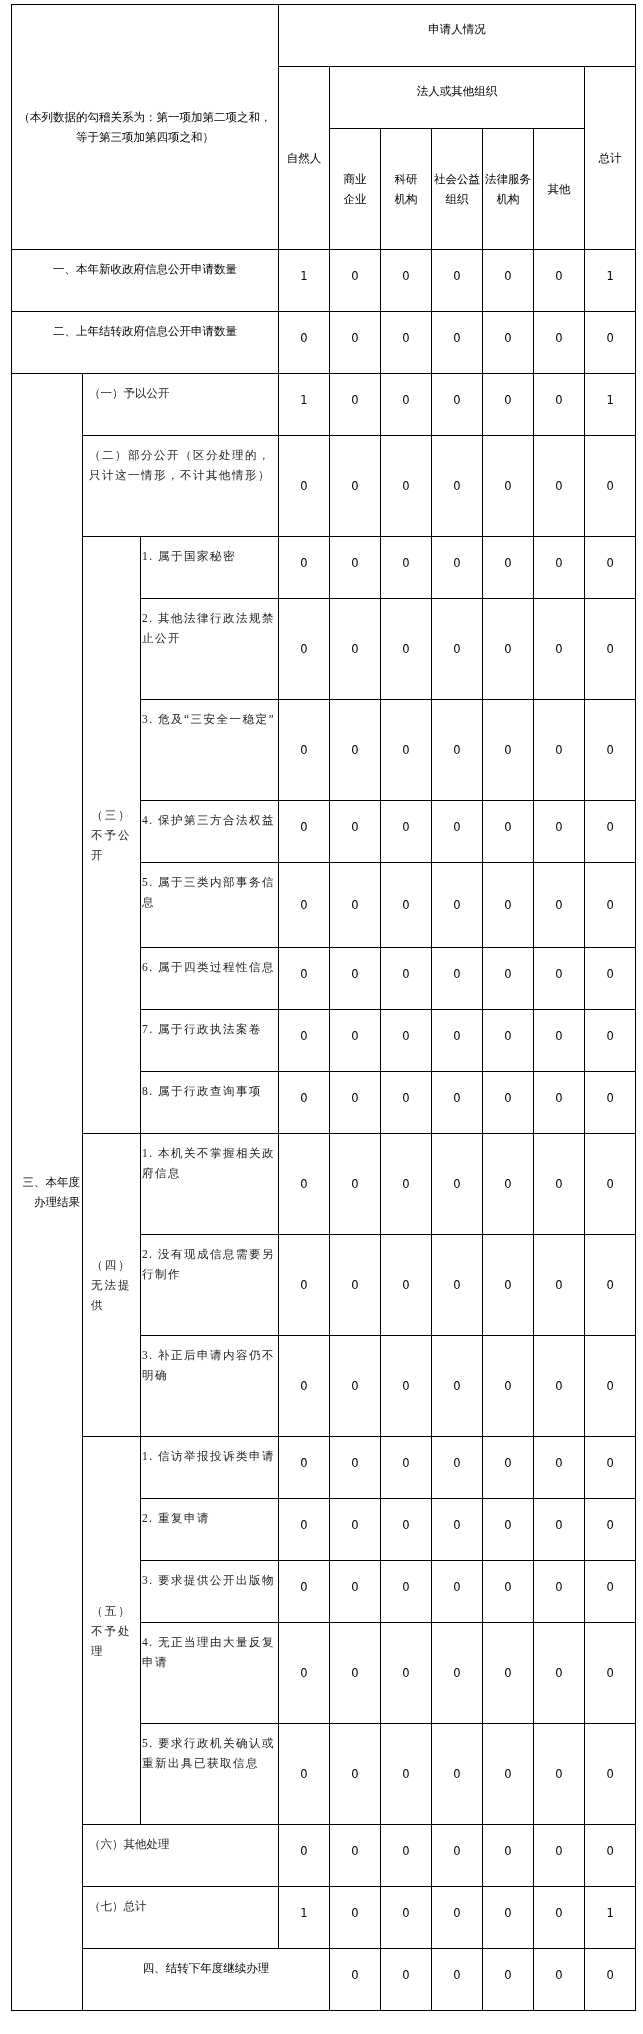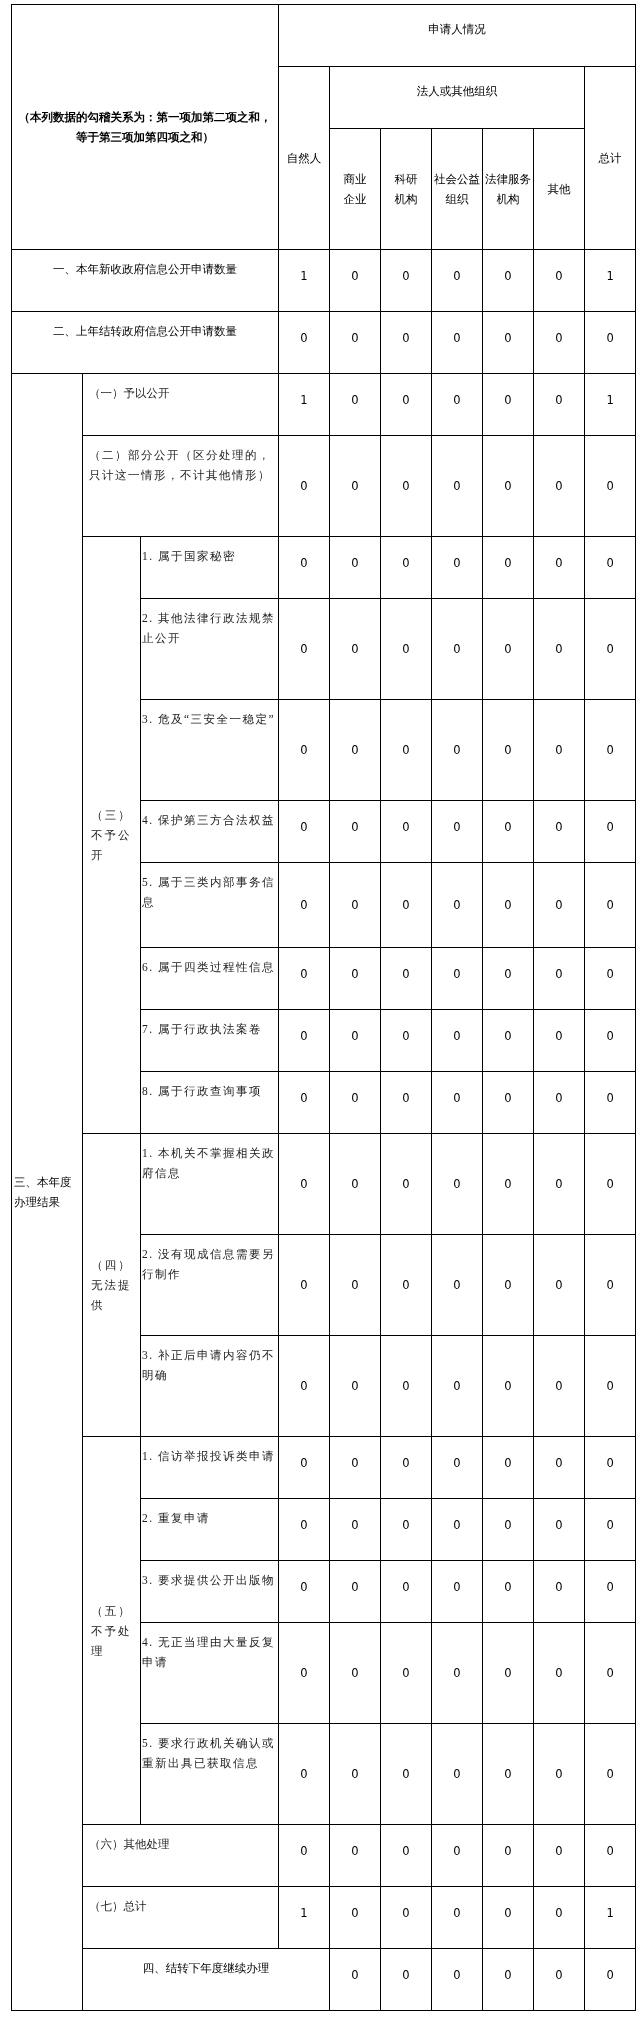--- a/index.html
+++ b/index.html
@@ -5,29 +5,29 @@
   html, body { margin: 0; padding: 0; background: #ffffff; }
   body { width: 643px; height: 2034px; position: relative; overflow: hidden;
          font-family: "DejaVu Sans", "Liberation Sans", sans-serif; color: #000; }
   table.report { position: absolute; left: 11px; top: 4px; border-collapse: collapse;
                  table-layout: fixed; width: 625px; }
   table.report td { border: 1px solid #000; padding: 0; vertical-align: top;
                     font-size: 11.5px; line-height: 20px; overflow: hidden; }
   .hdr { text-align: center; font-size: 12px; }
   .hdr-top { padding-top: 14px !important; margin-left: 48px; }
   .hdr-note { vertical-align: middle !important; text-align: center; font-size: 12px;
-              line-height: 40px; padding: 4px 4px !important; font-weight: bold; }
+              line-height: 40px; padding: 4px 4px !important; }
   .hdr-mid { vertical-align: middle !important; }
   .sec { font-size: 12.5px; padding: 9px 0 0 0 !important; text-align: center; }
   .sub { font-size: 10.5px; color: #222; padding: 9px 0 0 6px !important; line-height: 20px; }
   .item { font-size: 10.5px; color: #222; padding: 9px 2px 0 1px !important; line-height: 20px; letter-spacing: 1.5px; font-family: Liberation Serif, serif; }
   .grp { font-size: 10.5px; color: #222; vertical-align: middle !important; padding: 0 2px 0 8px !important;
          line-height: 37px; letter-spacing: 2px; }
   .grp .first { display: block; text-align: center; padding-right: 6px; }
-  .big { font-size: 12.5px; vertical-align: middle !important; text-align: left; line-height: 40px; }
+  .big { font-size: 12.5px; vertical-align: middle !important; text-align: right; line-height: 40px; }
   .num { text-align: center; font-size: 11px; padding-top: 16px !important; font-family: "DejaVu Sans", sans-serif; }
   .num.mid { vertical-align: middle !important; padding-top: 0 !important; }
   .hdr-two { vertical-align: middle !important; line-height: 40px; text-align: center; font-size: 12px; }
 </style>
 </head>
 <body>
 
 <table class="report">
   <colgroup>
     <col style="width:71px">

